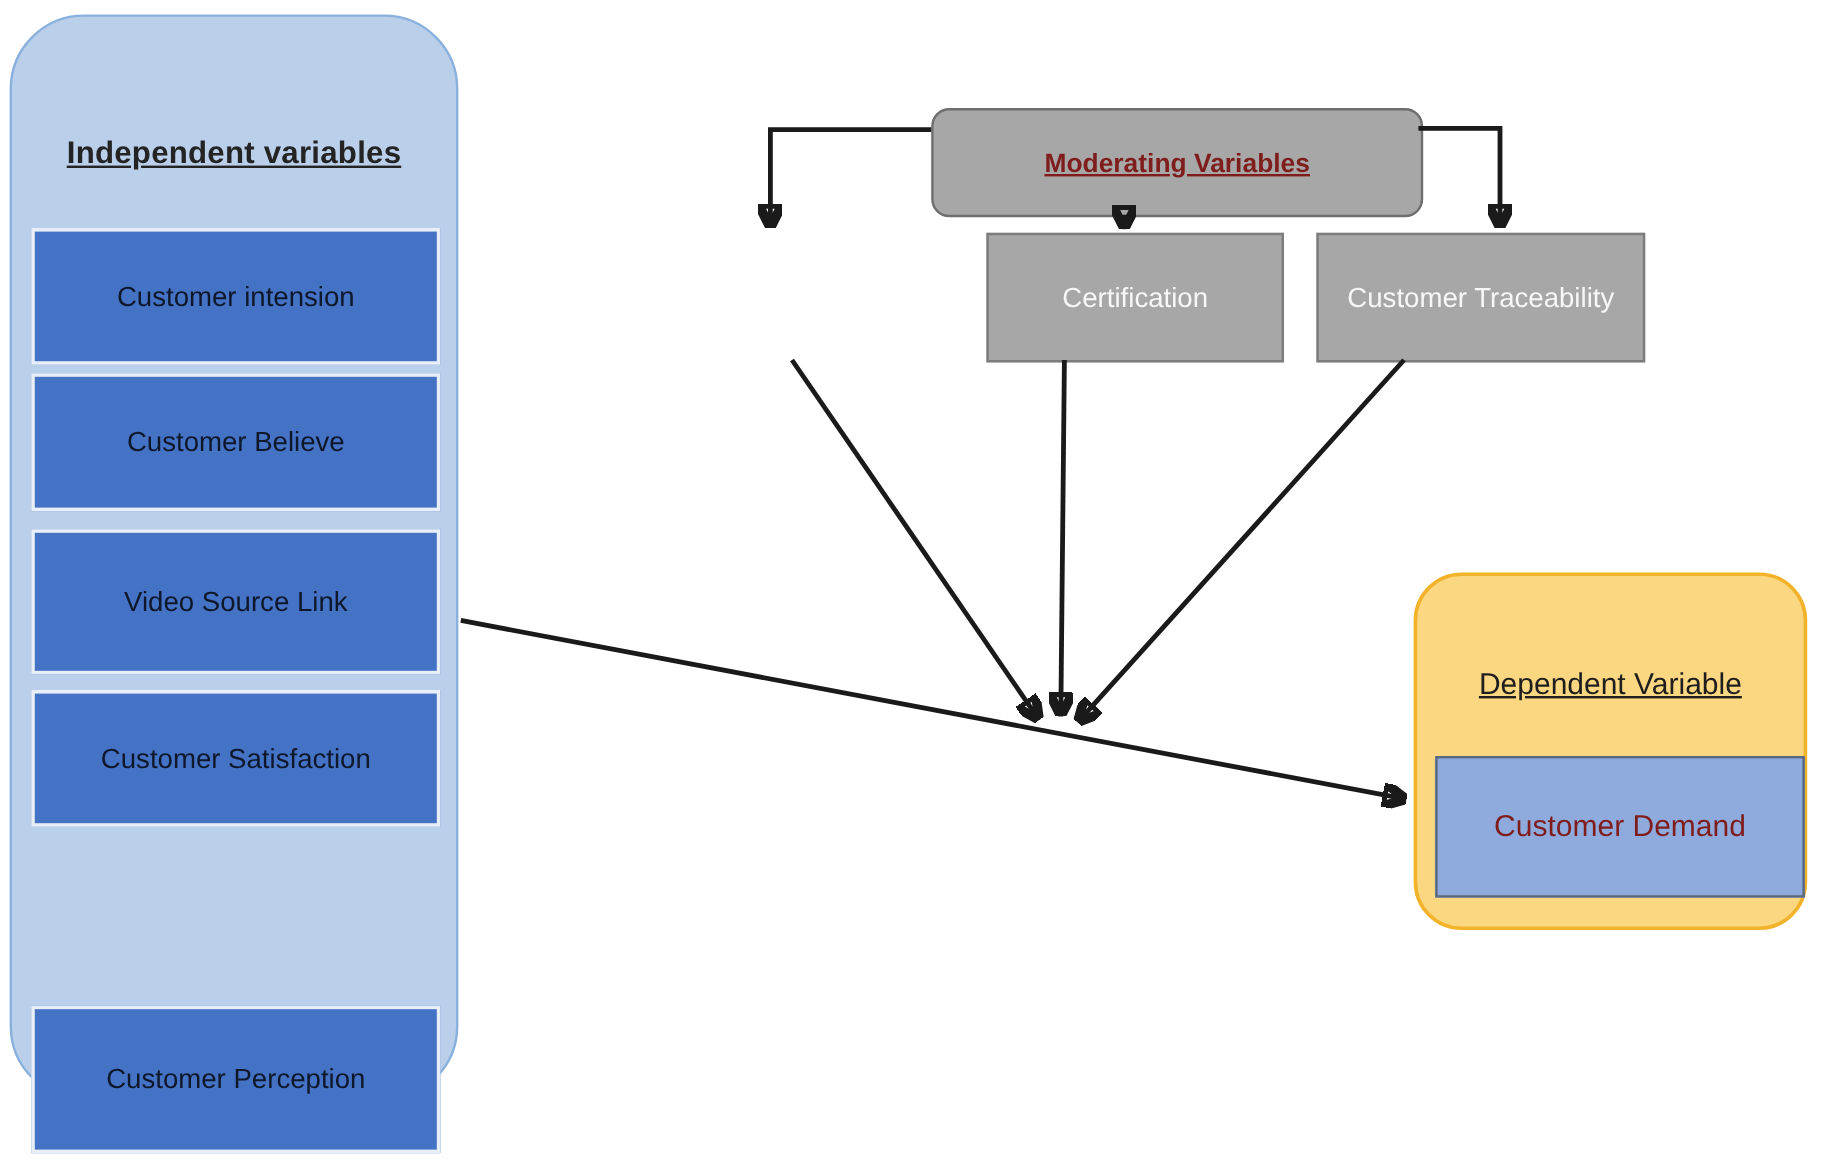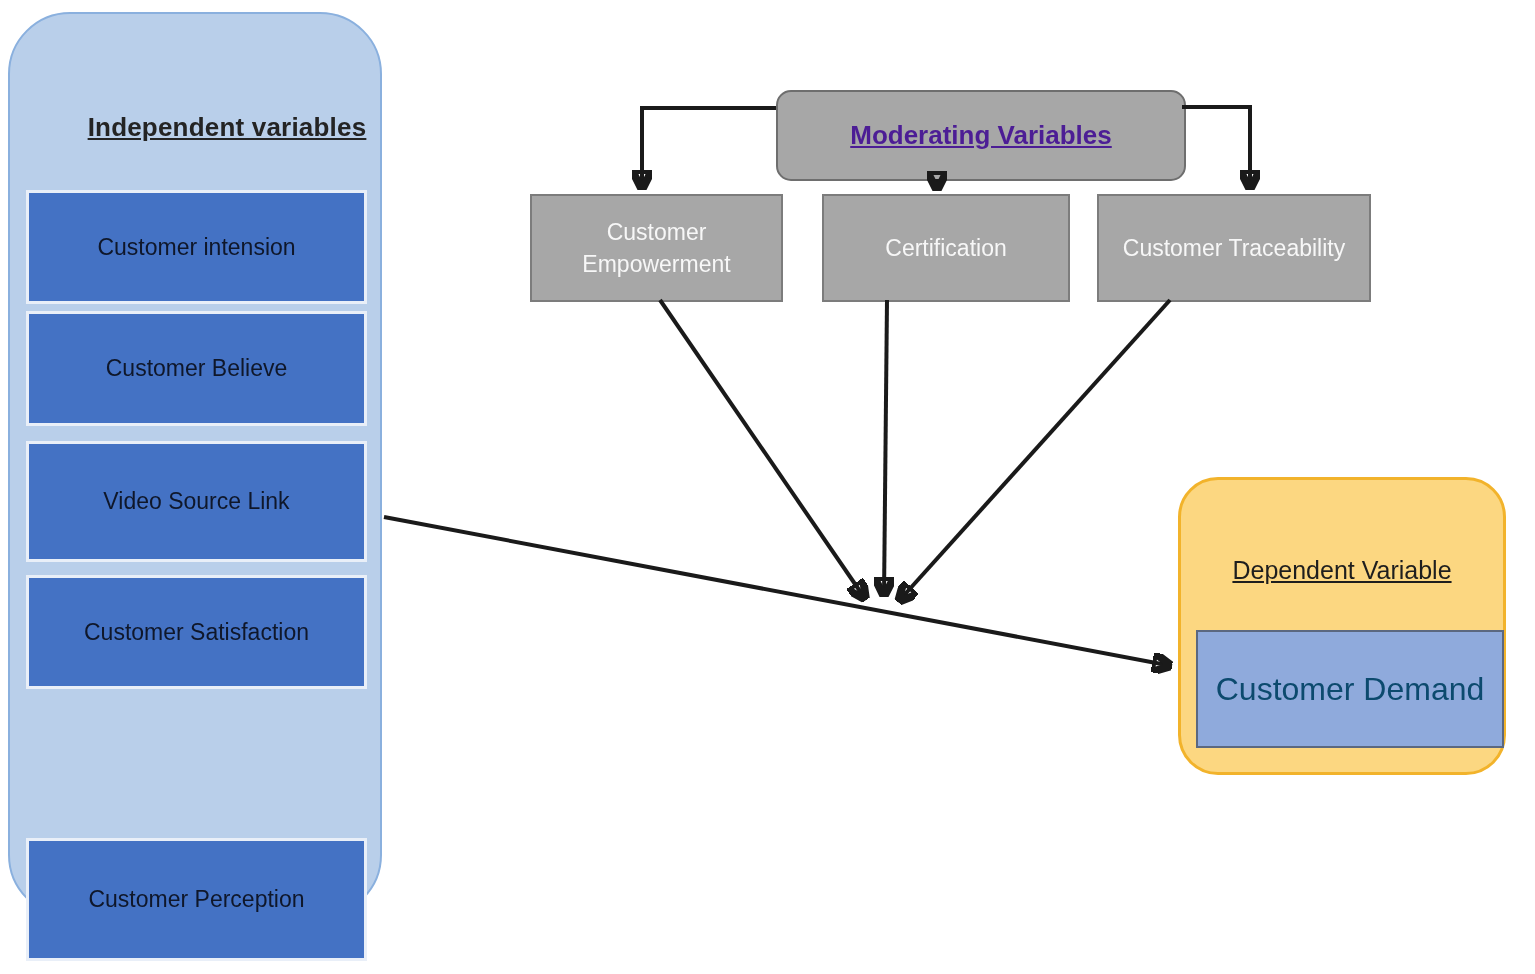--- a/index.html
+++ b/index.html
@@ -12,41 +12,41 @@
   }
 
   
   .indep-panel{
     position:absolute;left:8px;top:12px;width:370px;height:901px;
     background:#b9cfea;border:2px solid #8ab0de;border-radius:62px;
   }
   .indep-title{
     position:absolute;top:98px;left:0;width:100%;
     text-align:center;font-weight:bold;font-size:26px;color:#242424;
-    text-decoration:underline;letter-spacing:.2px;padding-left:32px;
+    text-decoration:underline;letter-spacing:.2px;
   }
   .ind-box{
     position:absolute;left:16px;width:335px;
     background:#4472c4;border:3px solid #e9eff8;
     color:#0f172a;font-size:23px;
     display:flex;align-items:center;justify-content:center;text-align:center;
   }
   .b1{top:176px;height:108px}
   .b2{top:297px;height:109px}
   .b3{top:427px;height:115px}
   .b4{top:561px;height:108px}
   .b5{top:689px;height:113px}
   .b6{top:824px;height:117px}
 
   
   .mod-head{
     position:absolute;left:776px;top:90px;width:406px;height:87px;
     background:#a7a7a7;border:2px solid #6e6e6e;border-radius:15px;
     display:flex;align-items:center;justify-content:center;
-    color:#4c1d95;font-weight:bold;font-size:26px;text-decoration:underline;
+    color:#7f1d1d;font-weight:bold;font-size:22px;text-decoration:underline;
   }
   .mod-item{
     position:absolute;top:194px;height:104px;
     background:#a7a7a7;border:2px solid #7c7c7c;
     color:#f7f7f7;font-size:23px;line-height:1.4;
     display:flex;align-items:center;justify-content:center;text-align:center;
   }
   .g1{left:530px;width:249px;}
   .g2{left:798px;width:244px;margin-left:24px;}
   .g3{left:1060px;width:270px;margin-left:37px;}
@@ -58,21 +58,21 @@
   }
   .dep-title{
     position:absolute;top:76px;left:0;width:100%;
     text-align:center;font-weight:normal;font-size:25px;color:#1e1e1e;
     text-decoration:underline;
   }
   .demand-box{
     position:absolute;left:15px;top:150px;width:304px;height:114px;
     background:#8faadc;border:2px solid #5b6880;
     display:flex;align-items:center;justify-content:center;
-    font-size:32px;color:#0c4a6e;
+    font-size:25px;color:#7f1d1d;
   }
 
   
   .arrows{position:absolute;left:0;top:0;width:1535px;height:974px;pointer-events:none;}
   .arrows path{stroke:#1a1a1a;stroke-width:4;fill:none;}
 </style>
 </head>
 <body>
 
 <div class="canvas">
@@ -81,21 +81,20 @@
     <div class="indep-title">Independent variables</div>
     <div class="ind-box b1">Customer intension</div>
     <div class="ind-box b2">Customer Believe</div>
     <div class="ind-box b3">Video Source Link</div>
     <div class="ind-box b4">Customer Satisfaction</div>
     <div class="ind-box b6">Customer Perception</div>
   </div>
 
   <div class="mod-head">Moderating Variables</div>
 
-  <div class="mod-item g1">Customer Empowerment</div>
   <div class="mod-item g2">Certification</div>
   <div class="mod-item g3">Customer Traceability</div>
 
   <div class="dep-panel">
     <div class="dep-title">Dependent Variable</div>
     <div class="demand-box">Customer Demand</div>
   </div>
 
   <svg class="arrows" viewBox="0 0 1535 974" xmlns="http://www.w3.org/2000/svg">
     <defs>

